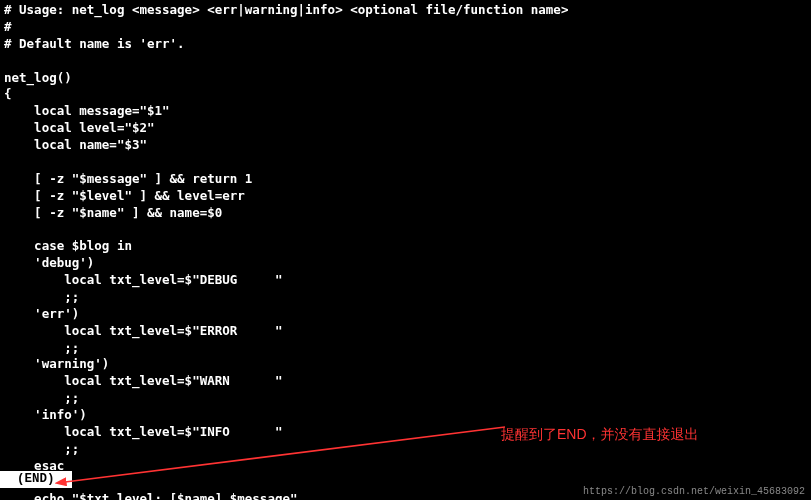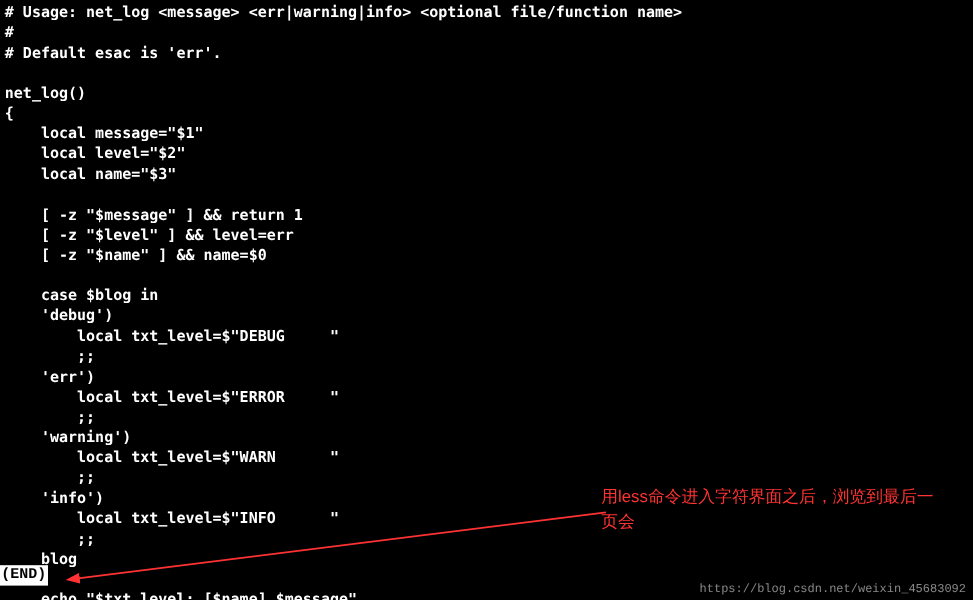--- a/index.html
+++ b/index.html
@@ -18,21 +18,21 @@
       padding: 2px 4px;
       white-space: pre;
       font-weight: bold;
     }
     .end-marker {
       position: absolute;
       bottom: 12px;
       left: 0;
       background: #ffffff;
       color: #000000;
-      padding: 0 1px;
+      padding: 0 17px;
       font-weight: bold;
       font-family: 'Courier New', monospace;
       font-size: 12.5px;
     }
     .annotation {
       position: absolute;
       right: 20px;
       bottom: 55px;
       color: #ff3333;
       font-family: "Microsoft YaHei", "SimHei", sans-serif;
@@ -56,21 +56,21 @@
       color: #888888;
       font-size: 10px;
       font-family: Liberation Mono, monospace;
     }
   </style>
 </head>
 <body>
 
 <pre class="terminal"><span># Usage: net_log &lt;message&gt; &lt;err|warning|info&gt; &lt;optional file/function name&gt;</span>
 <span>#</span>
-<span># Default esac is 'err'.</span>
+<span># Default name is 'err'.</span>
 <span></span>
 <span>net_log()</span>
 <span>{</span>
 <span>    local message="$1"</span>
 <span>    local level="$2"</span>
 <span>    local name="$3"</span>
 <span></span>
 <span>    [ -z "$message" ] &amp;&amp; return 1</span>
 <span>    [ -z "$level" ] &amp;&amp; level=err</span>
 <span>    [ -z "$name" ] &amp;&amp; name=$0</span>
@@ -81,34 +81,34 @@
 <span>        ;;</span>
 <span>    'err')</span>
 <span>        local txt_level=$"ERROR     "</span>
 <span>        ;;</span>
 <span>    'warning')</span>
 <span>        local txt_level=$"WARN      "</span>
 <span>        ;;</span>
 <span>    'info')</span>
 <span>        local txt_level=$"INFO      "</span>
 <span>        ;;</span>
-<span>    blog</span>
+<span>    esac</span>
 <span></span>
 <span>    echo "$txt_level: [$name] $message"</span>
 <span></span>
 
 
 
 
 </pre>
 
 <span class="end-marker">(END)</span>
 
 <div class="annotation">
-  <div>用less命令进入字符界面之后，浏览到最后一页会</div>
+  <div>提醒到了END，并没有直接退出</div>
 </div>
 
 <svg class="arrow-svg" viewBox="0 0 455 70">
   <defs>
     <marker id="arrowhead" markerWidth="8" markerHeight="6" refX="1" refY="3" orient="auto">
       <polygon points="0 0, 8 3, 0 6" fill="#ff3333"></polygon>
     </marker>
   </defs>
   <line x1="450" y1="5" x2="10" y2="60" stroke="#ff3333" stroke-width="1.5" marker-end="url(#arrowhead)"></line>
 </svg>

